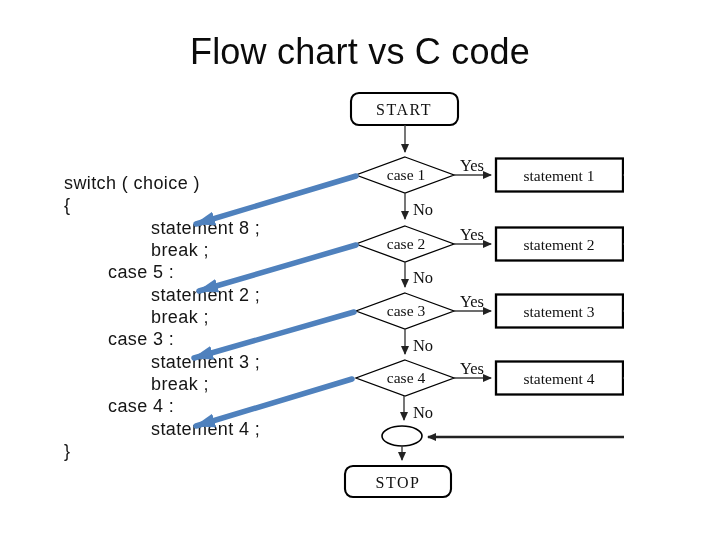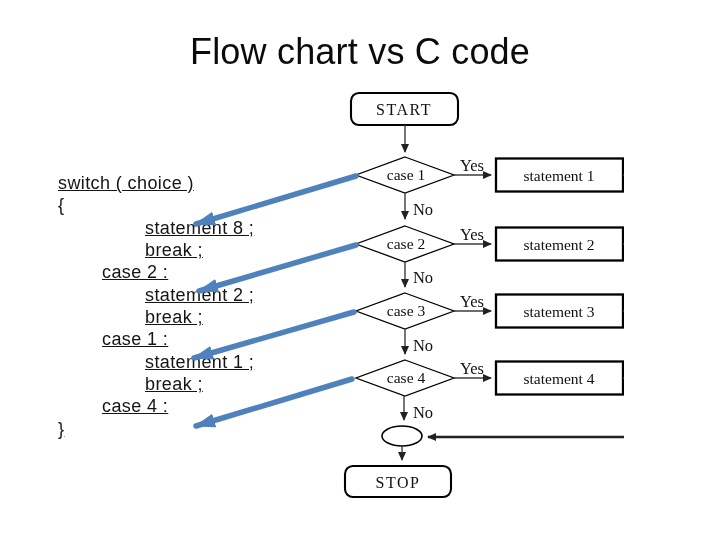--- a/index.html
+++ b/index.html
@@ -1,21 +1,21 @@
 <!DOCTYPE html>
 <html><head>
 <meta charset="utf-8">
 <style>
   html,body{margin:0;padding:0;background:#fff;}
   .slide{position:relative;width:624px;height:540px;background:#ffffff;overflow:hidden;
          font-family:"Liberation Sans",sans-serif;}
   .title{position:absolute;top:31px;left:0;width:720px;text-align:center;
          font-size:36px;font-weight:normal;color:#0b0b0b;letter-spacing:0.2px;margin:0;}
-  .code{position:absolute;left:58px;top:172px;font-size:18px;line-height:22.35px;
-        color:#151515;letter-spacing:0.4px;text-decoration:underline;}
+  .code{position:absolute;left:64px;top:172px;font-size:18px;line-height:22.35px;
+        color:#151515;letter-spacing:0.4px;}
   .cl{white-space:pre;}
   .i1{padding-left:44px;}
   .i2{padding-left:87px;}
   .pagenum{position:absolute;left:660px;top:502px;font-size:14px;color:#33485e;}
   svg.flow{position:absolute;left:0;top:0;}
   svg.flow text{font-family:"Liberation Serif",serif;fill:#101010;}
   .node-label{font-size:15.5px;}
   .caps-label{font-size:16px;letter-spacing:1.5px;}
   .yn-label{font-size:16.5px;}
   .shape{fill:#ffffff;stroke:#000000;}
@@ -31,27 +31,28 @@
 
 <div class="slide">
 
   <h1 class="title">Flow chart vs C code</h1>
 
   <div class="code">
     <div class="cl i0">switch ( choice )</div>
     <div class="cl i0">{</div>
     <div class="cl i2">statement 8 ;</div>
     <div class="cl i2">break ;</div>
-    <div class="cl i1">case 2 :</div>
+    <div class="cl i1">case 5 :</div>
     <div class="cl i2">statement 2 ;</div>
     <div class="cl i2">break ;</div>
-    <div class="cl i1">case 1 :</div>
-    <div class="cl i2">statement 1 ;</div>
+    <div class="cl i1">case 3 :</div>
+    <div class="cl i2">statement 3 ;</div>
     <div class="cl i2">break ;</div>
     <div class="cl i1">case 4 :</div>
+    <div class="cl i2">statement 4 ;</div>
     <div class="cl i0">}</div>
   </div>
 
   <svg class="flow" width="720" height="540" viewBox="0 0 720 540">
     <defs>
       <marker id="ab" viewBox="0 0 9 8" refX="8" refY="4" markerWidth="9" markerHeight="8" markerUnits="userSpaceOnUse" orient="auto">
         <path d="M0,0 L9,4 L0,8 z" fill="#222222"></path>
       </marker>
       <marker id="abl" viewBox="0 0 22 16" refX="19" refY="8" markerWidth="22" markerHeight="16" markerUnits="userSpaceOnUse" orient="auto">
         <path d="M0,1 L21,8 L0,15 z" fill="#4F81BD"></path>

